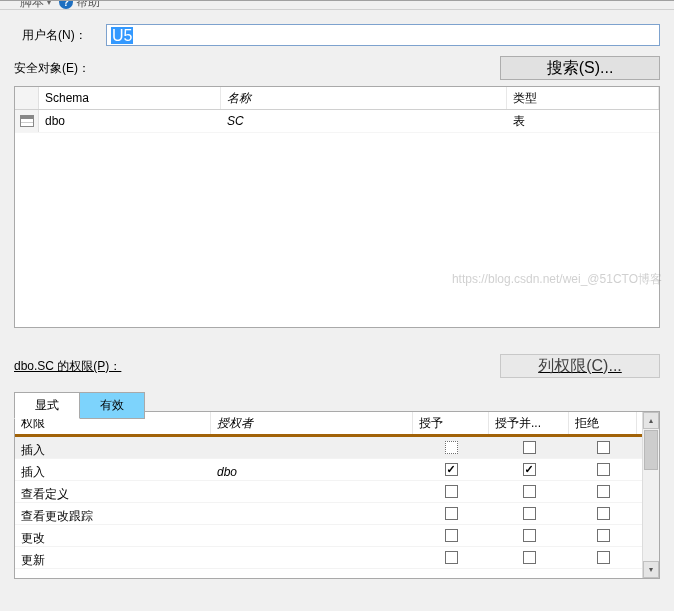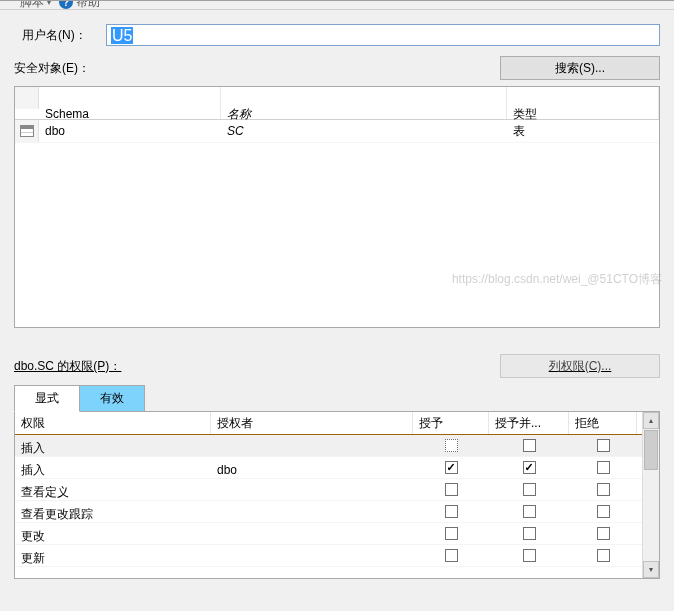--- a/index.html
+++ b/index.html
@@ -55,21 +55,21 @@
   .sel-text { background: #3399ff; color: #fff; padding: 0 1px; }
 
   .row-between {
     display: flex; justify-content: space-between; align-items: center;
     padding: 0 14px 6px 14px;
   }
   .btn {
     min-width: 160px; height: 24px;
     background: #e1e1e1;
     border: 1px solid #adadad;
-    font-family: inherit; font-size: 12px;
+    font-family: inherit; font-size: 16px;
     cursor: pointer;
     padding: 0 10px;
   }
   .btn:disabled { color: #404040; background: #e9e9e9; border-color: #c8c8c8; cursor: default; }
 
   .grid {
     margin: 0 14px;
     border: 1px solid #a9a9a9;
     background: #fff;
     height: 242px;
@@ -80,21 +80,21 @@
     background: #fff;
     border-bottom: 1px solid #d0d0d0;
   }
   .gh-rowhead {
     width: 24px; height: 22px;
     border-right: 1px solid #e0e0e0;
     background: #f4f4f4;
   }
   .gh-cell {
     height: 22px; line-height: 22px;
-    padding: 16px 6px;
+    padding: 0 6px;
     border-right: 1px solid #e8e8e8;
     color: #000;
   }
   .grid-row { display: flex; border-bottom: 1px solid #f5f5f5; }
   .gr-rowhead {
     width: 24px; height: 22px;
     border-right: 1px solid #e0e0e0;
     background: #f4f4f4;
     display:flex;align-items:center;justify-content:center;
   }
@@ -110,21 +110,21 @@
     border: 1px solid #888;
     display:inline-block;
   }
   .table-icon::after{
     content:""; display:block; width:100%; height:1px; background:#ccc;
     margin-top:6px;
   }
 
   .perm-label { padding: 26px 14px 6px 14px; text-decoration: underline; }
 
-  .tabs { margin: 0 14px; display: flex; position: relative; top: 1px; }
+  .tabs { margin: 0 14px; display: flex; position: relative; top: 8px; }
   .tab {
     border: 1px solid #a9a9a9;
     border-bottom: 1px solid #a9a9a9;
     background: #7dd3fc;
     padding: 4px 20px;
     margin-right: -1px;
     cursor: pointer;
     position: relative;
   }
   .tab.active {
@@ -134,21 +134,21 @@
   }
 
   .perm-grid-wrap {
     margin: 0 14px 14px 14px;
     border: 1px solid #a9a9a9;
     background: #fff;
     height: 168px;
     display: flex;
   }
   .perm-grid { flex: 1; overflow: hidden; }
-  .pg-header { display: flex; border-bottom: 1px solid #a16207; background:#fff; }
+  .pg-header { display: flex; border-bottom: 3px solid #a16207; background:#fff; }
   .pg-header .pgh {
     height: 22px; line-height: 22px;
     padding: 0 6px;
     border-right: 1px solid #e6e6e6;
   }
   .pg-row { display: flex; border-bottom: 1px solid #f3f3f3; height: 22px; align-items:center; }
   .pg-row.sel { background: #f0f0f0; }
   .pgc { padding: 0 6px; height:18px; line-height:22px; }
   .cb-cell { display:flex; align-items:center; justify-content:center; height:22px; }
   .cb {
@@ -181,21 +181,21 @@
     background:#cdcdcd;
     border:1px solid #b8b8b8;
   }
 
   
   .c-schema { width: 182px; }
   .c-name   { width: 286px; font-style: italic; }
   .c-type   { flex: 1; }
 
   .p-perm   { width: 196px; }
-  .p-grantor{ width: 202px; }
+  .p-grantor{ width: 202px; font-style: italic; }
   .p-grant  { width: 76px; }
   .p-withg  { width: 80px; }
   .p-deny   { width: 68px; }
 
   .watermark {
     position: absolute;
     right: 12px; top: 270px;
     color: rgba(120,120,120,0.35);
     font-size: 12px;
     pointer-events: none;

